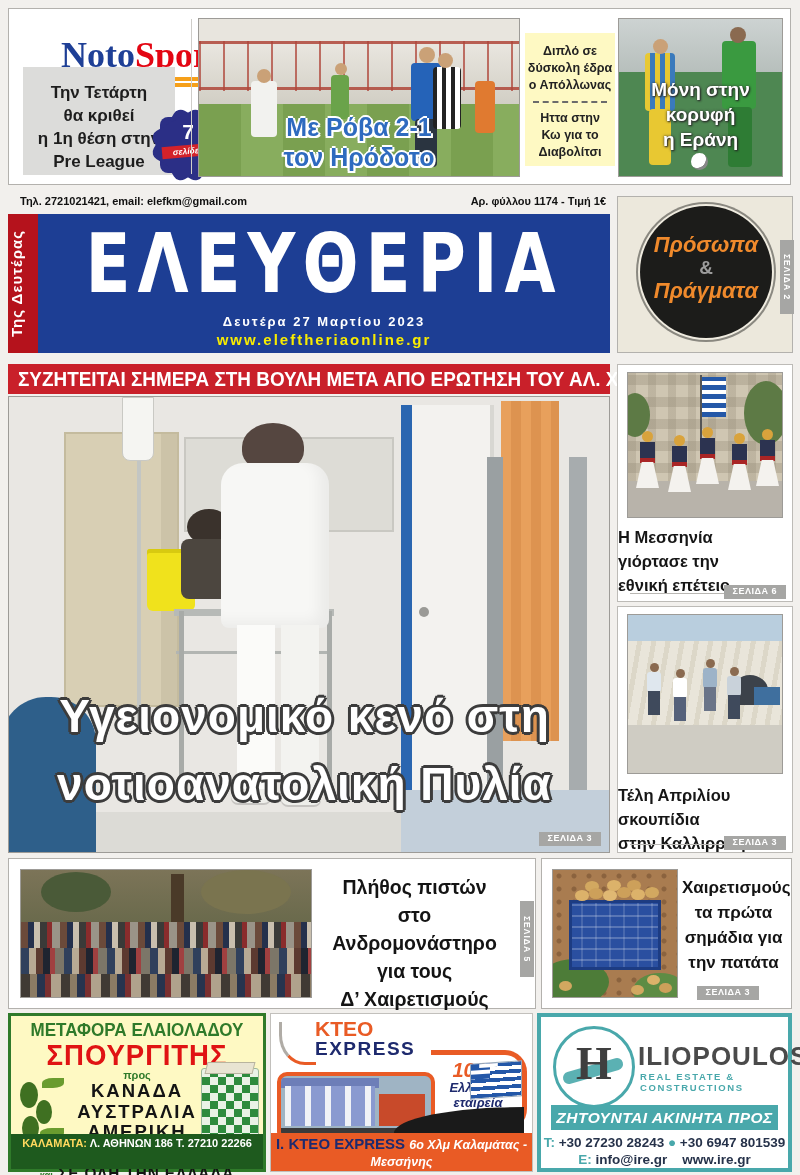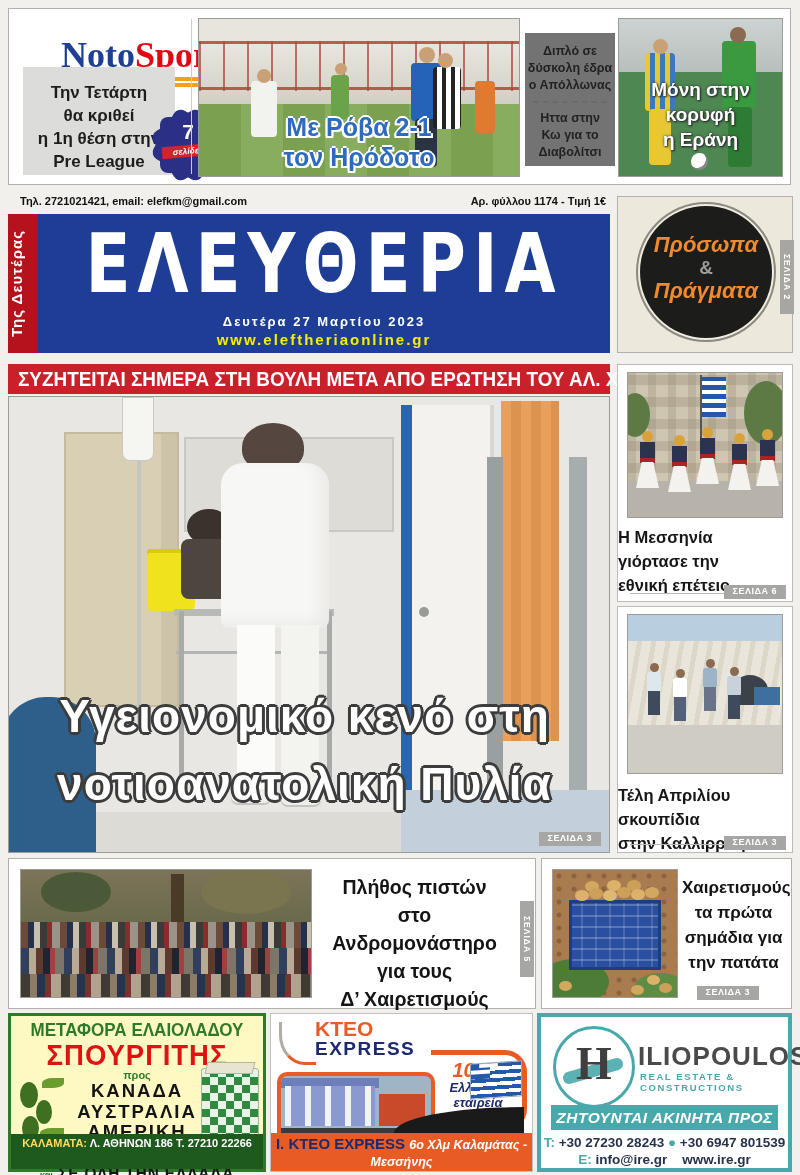--- a/index.html
+++ b/index.html
@@ -25,21 +25,21 @@
   .vline{position:absolute;top:10px;bottom:10px;width:1px;background:#cfcdc9;}
   .f1{left:189px;top:9px;width:322px;height:159px;background:#d9d5cc;}
   .f1 .wall{position:absolute;left:0;right:0;top:0;height:58%;background:linear-gradient(#e8e5de 30%,#cfccc2);}
   .f1 .fence{position:absolute;left:0;right:0;top:22px;height:50px;background:repeating-linear-gradient(90deg,rgba(175,70,58,.75) 0 2px,transparent 2px 24px);}
   .f1 .rail{position:absolute;left:0;right:0;height:3px;background:rgba(175,70,58,.85);}
   .f1 .grass{position:absolute;left:0;right:0;bottom:0;height:46%;background:repeating-linear-gradient(90deg,#7aa050 0 42px,#88ad5e 42px 84px);}
   .fig{position:absolute;border-radius:4px;}
   .head{position:absolute;border-radius:50%;background:#caa177;}
   .f1cap{position:absolute;left:0;right:0;bottom:4px;text-align:center;font-weight:800;font-size:25px;line-height:30px;color:#2e6bbf;text-shadow:-2px 0 #fff,2px 0 #fff,0 -2px #fff,0 2px #fff,2px 2px #fff,-2px 2px #fff;}
   .f1cap span{display:block;}
-  .gb2{position:absolute;left:516px;top:24px;width:90px;height:133px;background:#737373;text-align:center;padding-top:10px;box-sizing:border-box;}
+  .gb2{position:absolute;left:516px;top:24px;width:90px;height:133px;background:#fef9c3;text-align:center;padding-top:10px;box-sizing:border-box;}
   .gb2 span{display:block;font-weight:bold;font-size:12.5px;color:#222;line-height:17px;}
   .gb2 .dash{border-top:2px dashed #6b6b6b;margin:7px 8px;}
   .f2{left:609px;top:9px;width:165px;height:159px;background:#4e8752;}
   .f2 .stands{position:absolute;left:0;right:0;top:0;height:34%;background:linear-gradient(#cdd3d2,#b7bfbc);}
   .f2cap{position:absolute;left:0;right:0;top:58px;text-align:center;color:#fff;font-weight:800;font-size:19px;line-height:25px;text-shadow:0 0 3px #333,1px 1px 2px #222;}
   .f2cap span{display:block;}
   
   .topline{position:absolute;left:8px;top:195px;width:602px;height:16px;font-size:11px;font-weight:bold;color:#111;}
   .mastblue{position:absolute;left:8px;top:214px;width:602px;height:139px;background:#1d3e94;}
   .edition{position:absolute;left:0;top:0;bottom:0;width:30px;background:#b5121c;color:#fff;font-weight:bold;font-size:15px;writing-mode:vertical-rl;transform:rotate(180deg);text-align:center;letter-spacing:1px;}

